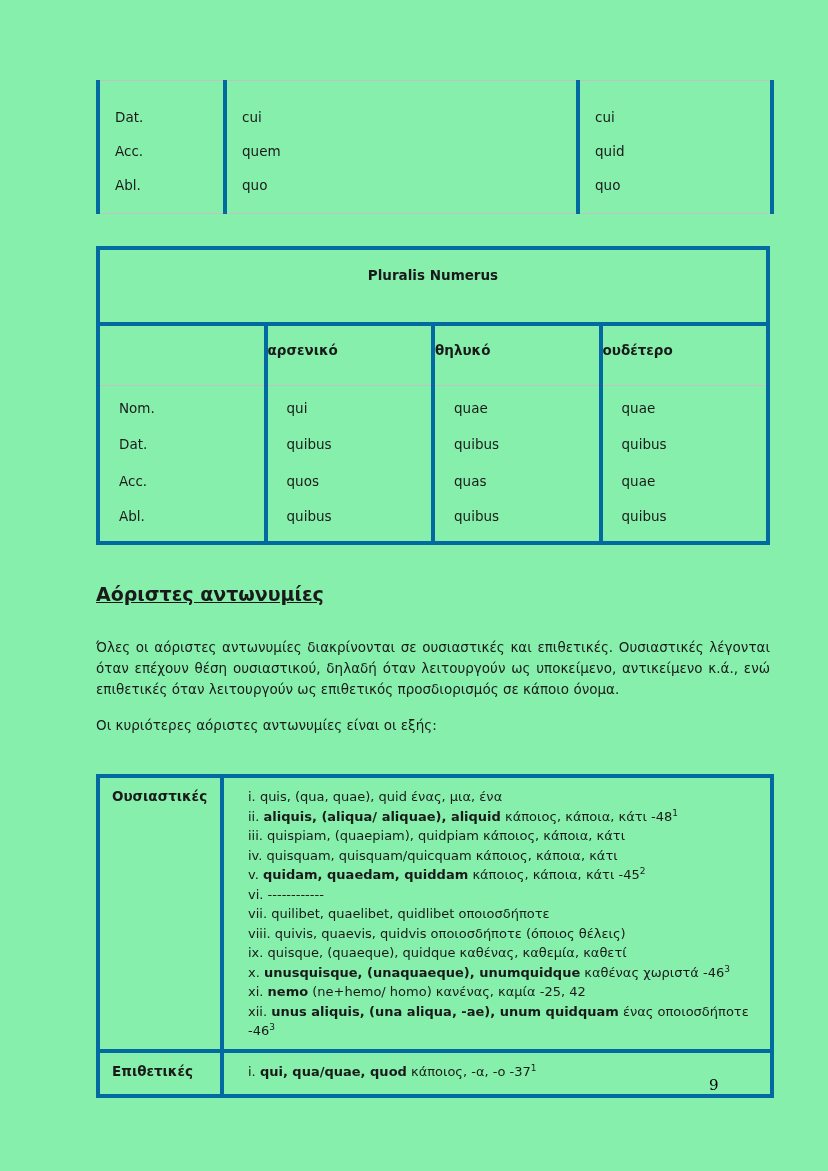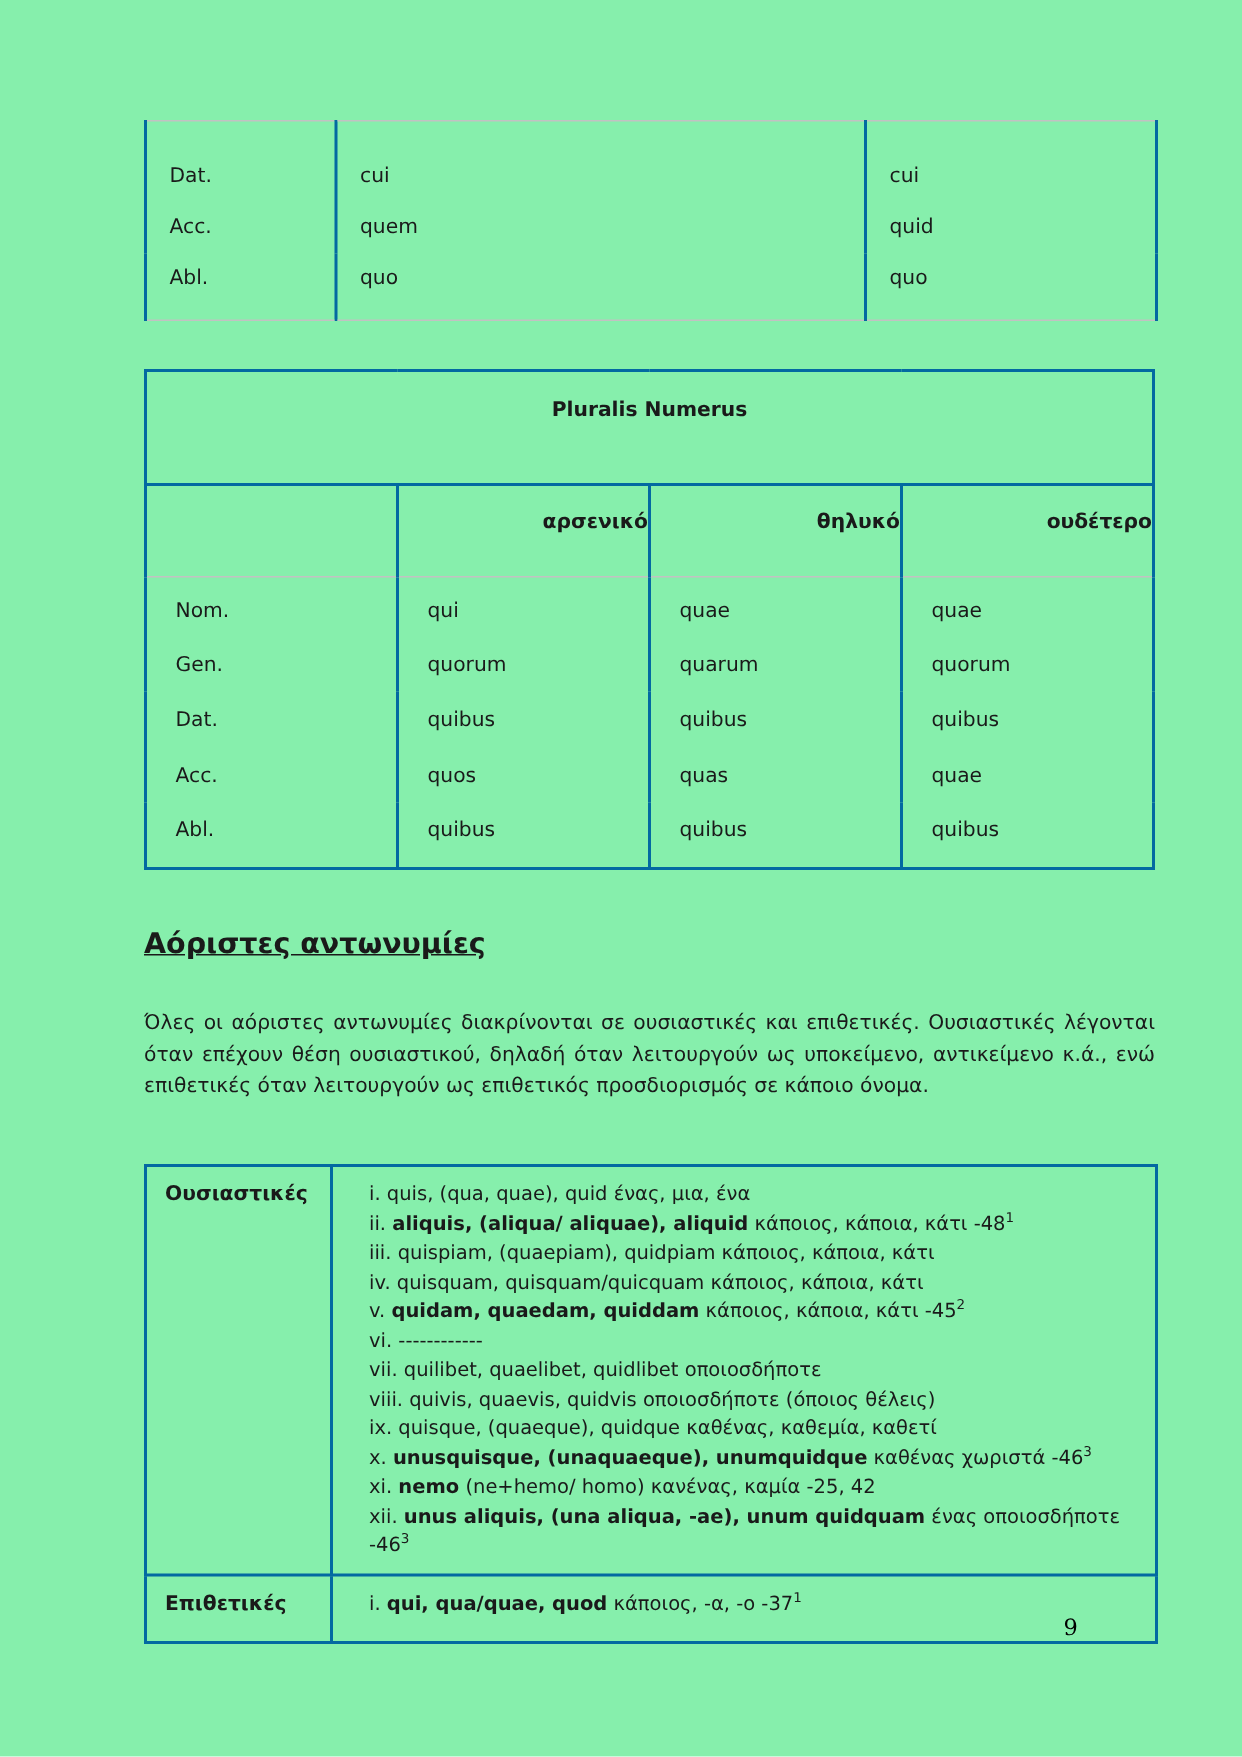--- a/index.html
+++ b/index.html
@@ -11,42 +11,42 @@
   .page {
     position: relative;
     width: 828px;
     height: 1171px;
     background: #86efac;
     padding: 80px 58px 0 96px;
     overflow: hidden;
   }
 
   table { border-collapse: collapse; width: 674px; table-layout: fixed; }
-  table, td { border: 2px solid #0369a1; }
+  table, td { border: 4px solid #0369a1; }
   td { font-size: 13.5px; color: #1a1a1a; }
 
   
   .t1 td { border-top: none; border-bottom: none; vertical-align: middle; height: 35px; padding-left: 15px; }
   .t1 { border: 1px solid #c2c2c2; }
   .t1 tr.rfirst td { padding-top: 20px; height: 53px; }
   .t1 tr.rlast td  { padding-bottom: 12px; height: 45px; }
   .t1 .c1 { width: 127px; }
   .t1 .c2 { width: 353px; }
   .t1 .c3 { width: 194px; }
 
   
   .t2 { margin-top: 32px; }
   .t2 .title-cell {
     border: 1px solid #c2c2c2;
     height: 76px; vertical-align: top; padding-top: 17px;
     text-align: center; font-weight: bold;
   }
   .t2 .hdr td {
     height: 61px; vertical-align: top; padding-top: 16px;
-    text-align: right; font-weight: bold;
+    text-align: left; font-weight: bold;
     border-bottom: 1px solid #c2c2c2;
   }
   .t2 .drow td { border-top: none; border-bottom: none; height: 37px; vertical-align: middle; padding-left: 19px; }
   .t2 .drow.first td { padding-top: 6px; height: 40px; }
   .t2 .drow.last td { padding-bottom: 8px; height: 44px; }
   .t2 .c1 { width: 127px; }
   .t2 .c2 { width: 190px; }
   .t2 .c3 { width: 163px; }
   .t2 .c4 { width: 194px; }
 
@@ -121,26 +121,20 @@
       <td class="c3">θηλυκό</td>
       <td class="c4">ουδέτερο</td>
     </tr>
     <tr class="drow first">
       <td class="c1">Nom.</td>
       <td class="c2">qui</td>
       <td class="c3">quae</td>
       <td class="c4">quae</td>
     </tr>
     <tr class="drow">
-      <td class="c1">Gen.</td>
-      <td class="c2">quorum</td>
-      <td class="c3">quarum</td>
-      <td class="c4">quorum</td>
-    </tr>
-    <tr class="drow">
       <td class="c1">Dat.</td>
       <td class="c2">quibus</td>
       <td class="c3">quibus</td>
       <td class="c4">quibus</td>
     </tr>
     <tr class="drow">
       <td class="c1">Acc.</td>
       <td class="c2">quos</td>
       <td class="c3">quas</td>
       <td class="c4">quae</td>
@@ -151,20 +145,21 @@
       <td class="c3">quibus</td>
       <td class="c4">quibus</td>
     </tr>
   </tbody>
     </table>
 
   <div class="section-heading">Αόριστες αντωνυμίες</div>
 
   <div class="para">Όλες οι αόριστες αντωνυμίες διακρίνονται σε ουσιαστικές και επιθετικές. Ουσιαστικές λέγονται όταν επέχουν θέση ουσιαστικού, δηλαδή όταν λειτουργούν ως υποκείμενο, αντικείμενο κ.ά., ενώ επιθετικές όταν λειτουργούν ως επιθετικός προσδιορισμός σε κάποιο όνομα.</div>
 
+  <div class="intro">Οι κυριότερες αόριστες αντωνυμίες είναι οι εξής:</div>
 
   <table class="t3">
     <tbody>
         <tr class="row1">
       <td class="lblc">Ουσιαστικές</td>
       <td class="cntc">
         <div class="list">
           <div class="li"><span>i. quis, (qua, quae), quid ένας, μια, ένα</span><b></b><span></span><sup></sup></div>
           <div class="li"><span>ii. </span><b>aliquis, (aliqua/ aliquae), aliquid</b><span> κάποιος, κάποια, κάτι -48</span><sup>1</sup></div>
           <div class="li"><span>iii. quispiam, (quaepiam), quidpiam κάποιος, κάποια, κάτι</span><b></b><span></span><sup></sup></div>

